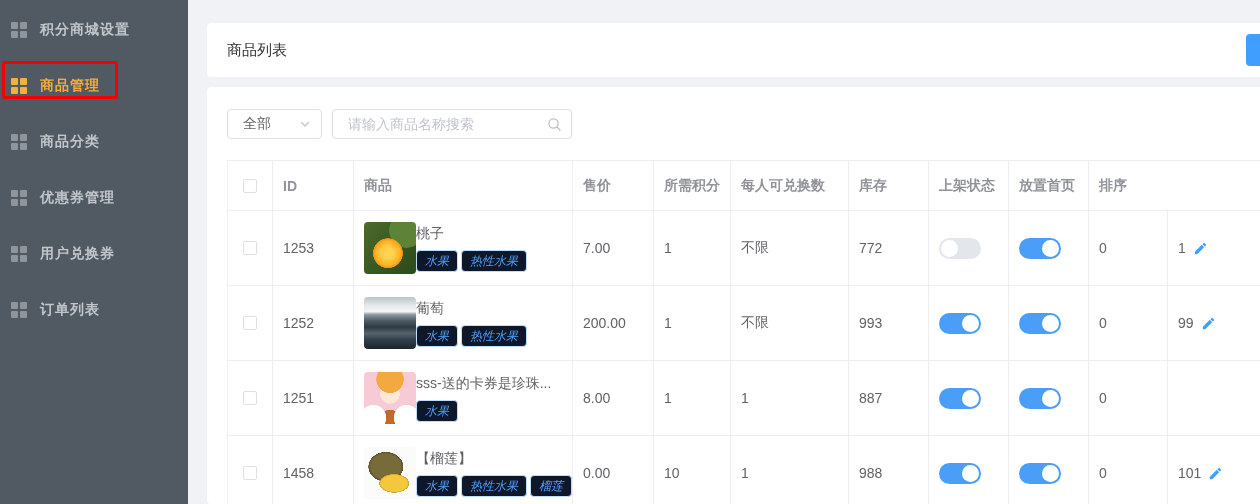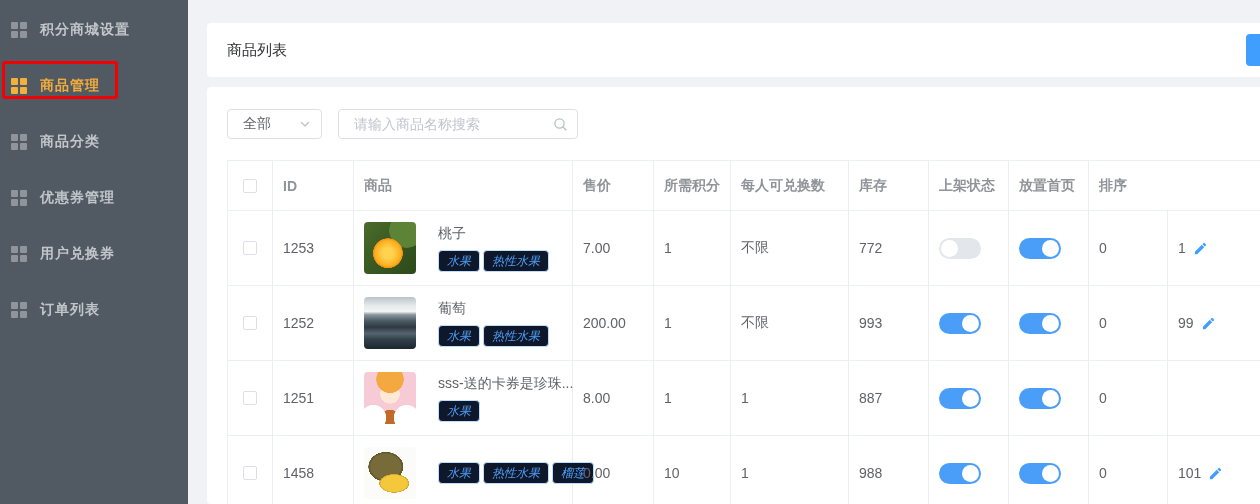--- a/index.html
+++ b/index.html
@@ -26,21 +26,21 @@
   .title-card { position:relative; height:54px; display:flex; align-items:center; padding-left:20px; }
   .page-title { font-size:15px; font-weight:500; color:#303133; }
   .add-btn { position:absolute; right:0; top:11px; width:15px; height:32px; background:#409eff; border:none; border-radius:4px 0 0 4px; cursor:pointer; }
   .table-card { margin-top:10px; height:417px; padding:22px 0 0 20px; overflow:hidden; }
 
   
   .filters { display:flex; align-items:center; }
   .select { width:95px; height:30px; border:1px solid #dcdfe6; border-radius:4px; display:flex; align-items:center; padding:0 10px 0 15px; cursor:pointer; background:#fff; }
   .select-value { font-size:14px; color:#606266; }
   .chev { margin-left:auto; flex:none; }
-  .search { position:relative; margin-left:16px; }
+  .search { position:relative; margin-left:10px; }
   .search input { width:240px; height:30px; border:1px solid #dcdfe6; border-radius:4px; padding:0 32px 0 15px; font-size:14px; color:#606266; outline:none; font-family:inherit; }
   .search input::placeholder { color:#c0c4cc; }
   .search-icon { position:absolute; right:10px; top:8px; }
 
   
   .table { margin-top:21px; border-left:1px solid #ebeef5; border-top:1px solid #ebeef5; }
   .thead, .tr { display:flex; }
   .thead { height:50px; border-bottom:1px solid #ebeef5; }
   .tr { height:75px; border-bottom:1px solid #ebeef5; }
   .th, .td { display:flex; align-items:center; padding-left:10px; border-right:1px solid #ebeef5; flex:none; }
@@ -71,21 +71,21 @@
       radial-gradient(circle at 50% 42%, #ffe8d6 0 24%, rgba(0,0,0,0) 25%),
       radial-gradient(circle at 18% 88%, #ffffff 0 20%, rgba(0,0,0,0) 21%),
       radial-gradient(circle at 82% 88%, #ffffff 0 20%, rgba(0,0,0,0) 21%),
       radial-gradient(circle at 50% 92%, #c26a2a 0 18%, rgba(0,0,0,0) 19%),
       #f6cbd6; }
   .img-durian { background:
       radial-gradient(ellipse 42% 26% at 58% 70%, #f4c83a 0 60%, #caa22c 68%, rgba(0,0,0,0) 69%),
       radial-gradient(ellipse 52% 44% at 42% 38%, #776b39 0 55%, #5c5128 64%, rgba(0,0,0,0) 65%),
       #fbfbf9; }
 
-  .pinfo { margin-left:22px; }
+  .pinfo { margin-left:0; }
   .pname { color:#606266; font-size:14px; margin-bottom:7px; max-width:148px; white-space:nowrap; overflow:hidden; }
   .ptags { display:flex; gap:3px; }
   .tag { font-size:12px; line-height:20px; padding:0 8px; border-radius:4px; background:#0f172a; border:1px solid #bcdeff; color:#4fa0f9; white-space:nowrap;font-style:italic; }
 
   .switch { position:relative; width:42px; height:21px; border-radius:11px; background:#e3e6eb; cursor:pointer; display:inline-block; flex:none; }
   .switch::after { content:""; position:absolute; top:2px; left:2px; width:17px; height:17px; border-radius:50%; background:#fff; }
   .switch.on { background:#4a9ef8; }
   .switch.on::after { left:23px; }
 
   .col-sort .cell-text { margin-right:7px; }
@@ -337,20 +337,21 @@
   <div class="tr">
     <div class="td col-check">
                 <span class="checkbox"></span>
               </div>
     <div class="td col-id">
                 <span class="cell-text">1458</span>
               </div>
     <div class="td col-product">
       <div class="pimg img-durian"></div>
       <div class="pinfo">
+        <div class="pname">【榴莲】</div>
         <div class="ptags">
                     <span class="tag">水果</span>
                     <span class="tag">热性水果</span>
                     <span class="tag">榴莲</span>
                   </div>
       </div>
     </div>
     <div class="td col-price">
                 <span class="cell-text">0.00</span>
               </div>

